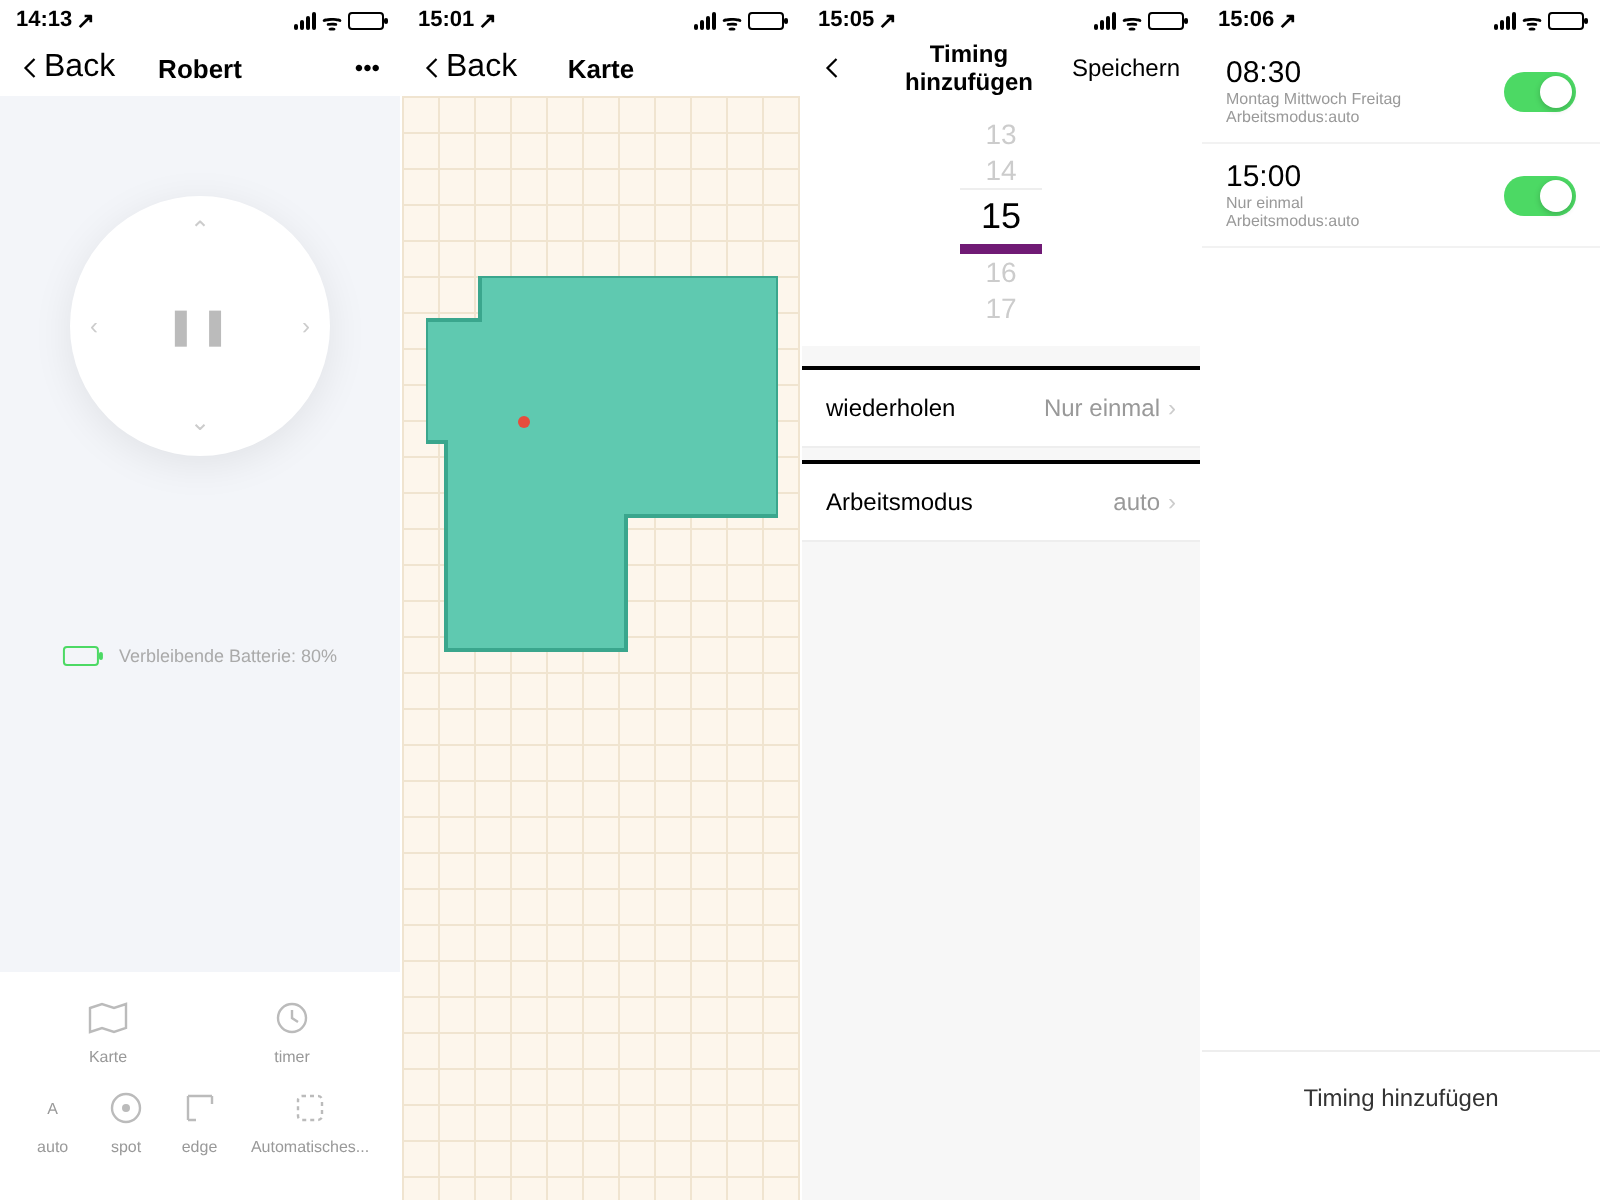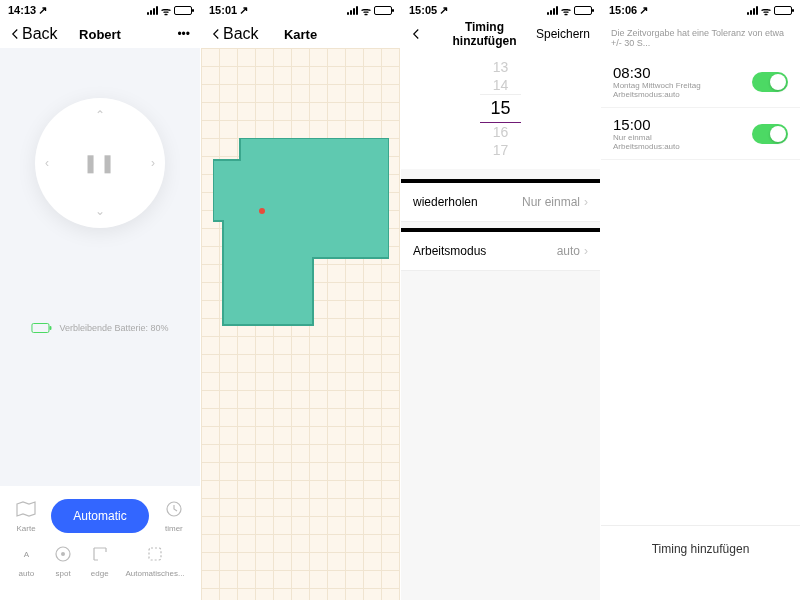--- a/index.html
+++ b/index.html
@@ -46,22 +46,22 @@
   
   .map-area { background: #fdf6ec; height: calc(100% - 48px); position: relative; background-image: linear-gradient(#f0e4d0 1px, transparent 1px), linear-gradient(90deg, #f0e4d0 1px, transparent 1px); background-size: 18px 18px; }
   .room-shape { position: absolute; top: 90px; left: 12px; }
   .room-dot { position: absolute; top: 160px; left: 58px; width: 6px; height: 6px; background: #e74c3c; border-radius: 50%; }
 
   
   .p3-content { height: calc(100% - 48px); background: #f7f7f7; }
   .picker { background: #fff; padding: 10px 0; display: flex; justify-content: center; gap: 20px; }
   .picker-col { text-align: center; }
   .picker-row { font-size: 14px; color: #ccc; padding: 1px 0; }
-  .picker-row.sel { color: #000; font-size: 18px; font-weight: 400; border-top: 1px solid #eee; border-bottom: 1px solid #701a75; padding: 3px 10px; }
-  .list-row { background: #fff; padding: 12px; display: flex; justify-content: space-between; align-items: center; margin-top: 10px; font-size: 12px; border-top: 4px solid #000000; border-bottom: 1px solid #eee; }
+  .picker-row.sel { color: #000; font-size: 18px; font-weight: 400; border-top: 1px solid #eee; border-bottom: 5px solid #701a75; padding: 3px 10px; }
+  .list-row { background: #fff; padding: 12px; display: flex; justify-content: space-between; align-items: center; margin-top: 10px; font-size: 12px; border-top: 2px solid #000000; border-bottom: 1px solid #eee; }
   .list-row + .list-row { margin-top: 6px; }
   .list-value { color: #999; display: flex; align-items: center; gap: 4px; }
   .chev { color: #ccc; font-size: 12px; }
   .p3-title { font-size: 12px; font-weight: 600; }
 
   
   .p4-content { height: calc(100% - 48px); display: flex; flex-direction: column; }
   .notice { font-size: 9px; color: #999; padding: 8px 10px; }
   .sched-row { background: #fff; padding: 8px 12px; display: flex; justify-content: space-between; align-items: center; border-bottom: 1px solid #f2f2f2; }
   .sched-left { display: flex; flex-direction: column; }
@@ -118,21 +118,20 @@
       <div class="bottom-panel">
         <div class="bottom-row">
           <div class="bottom-item">
             <div class="ic">
                 <svg width="20" height="16" viewBox="0 0 20 16">
                   <path d="M1 3 L7 1 L13 3 L19 1 L19 13 L13 15 L7 13 L1 15 Z" stroke="#bbb" fill="none" stroke-width="1.2"></path>
                 </svg>
               </div>
             <span>Karte</span>
           </div>
-          <div class="auto-btn">Automatic</div>
           <div class="bottom-item">
             <div class="ic">
                 <svg width="18" height="18" viewBox="0 0 18 18">
                   <circle cx="9" cy="9" r="7" stroke="#bbb" fill="none" stroke-width="1.2"></circle>
                   <path d="M9 5 L9 9 L12 11" stroke="#bbb" fill="none" stroke-width="1.2"></path>
                 </svg>
               </div>
             <span>timer</span>
           </div>
         </div>
@@ -270,21 +269,20 @@
             <span></span>
             <span></span>
             <span></span>
             <span></span>
           </span>
         <span>ᯤ</span>
         <span class="battery"><span class="battery-fill"></span></span>
       </div>
     </div>
     <div class="p4-content">
-      <div class="notice">Die Zeitvorgabe hat eine Toleranz von etwa +/- 30 S...</div>
       <div class="sched-row">
         <div class="sched-left">
           <div class="sched-time">08:30</div>
           <div class="sched-sub">Montag Mittwoch Freitag</div>
           <div class="sched-sub">Arbeitsmodus:auto</div>
         </div>
         <div class="toggle"></div>
       </div>
       <div class="sched-row">
         <div class="sched-left">

